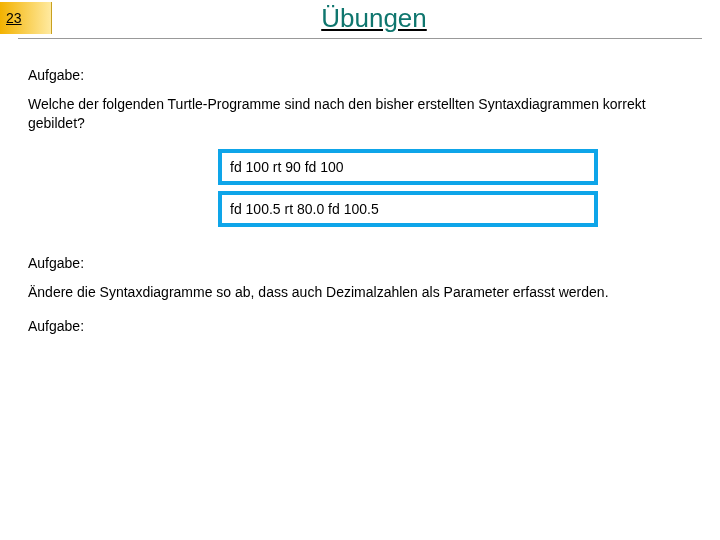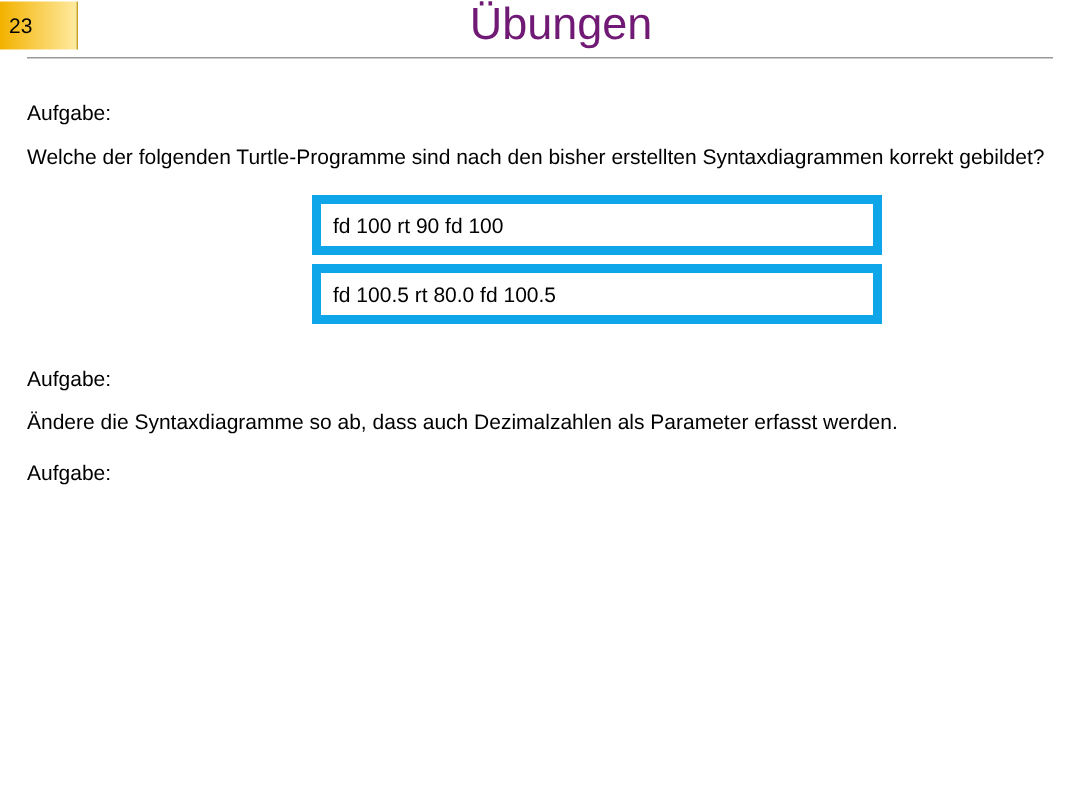--- a/index.html
+++ b/index.html
@@ -8,68 +8,69 @@
     width: 720px;
     height: 540px;
     background: #ffffff;
     font-family: Verdana, Arial, sans-serif;
     font-size: 14px;
     color: #000;
     overflow: hidden;
   }
   .header-row {
     display: flex;
-    align-items: center;
+    align-items: flex-end;
     height: 34px;
+    text-decoration: underline;
   }
   .page-num-box {
     width: 52px;
     height: 32px;
     background: linear-gradient(to right, #f3b200 0%, #ffeaa0 100%);
     border-right: 1px solid #c8a020;
     display: flex;
     align-items: center;
     padding-left: 6px;
     font-size: 14px;
     box-sizing: border-box;
   }
   .title-area {
     flex: 1;
     display: flex;
     align-items: center;
     justify-content: center;
-    font-size: 30px;
-    color: #701a75;
+    font-size: 26px;
+    color: #0f766e;
     font-family: Verdana, Arial, sans-serif;
     padding-right: 24px;
   }
   .hr-line {
     margin: 4px 18px 10px 18px;
     border: none;
     border-top: 1px solid #999;
   }
   .content {
-    padding: 0 18px;
+    padding: 0 28px;
     margin-top: 28px;
   }
   .task-label {
     margin: 8px 0 12px 0;
     font-size: 14px;
   }
   .task-text {
     margin: 0 0 16px 0;
     font-size: 14px;
     line-height: 1.35;
   }
   .code-list {
     margin-left: 190px;
     width: 380px;
   }
   .code-box {
-    border: 6px solid #0ea5e9;
+    border: 4px solid #0ea5e9;
     padding: 6px 8px;
     margin-bottom: 6px;
     font-size: 14px;
     background: #fff;
   }
   .spacer {
     height: 14px;
   }
 </style>
 </head>

